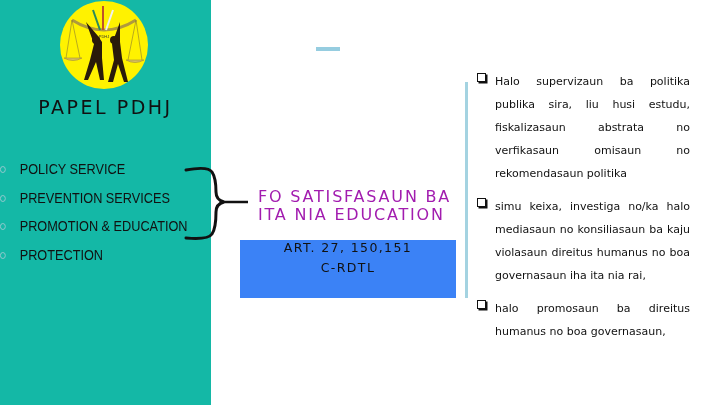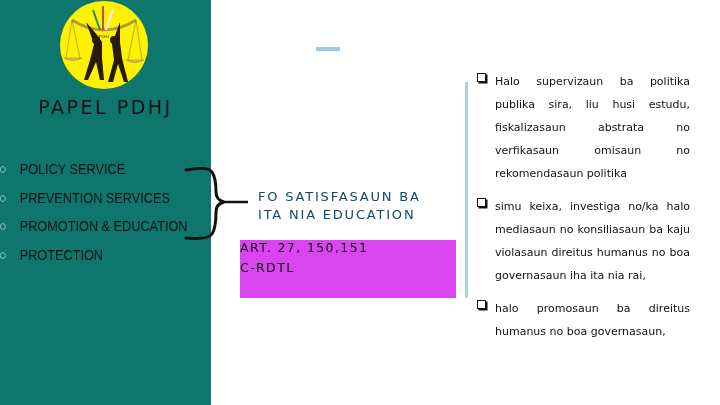--- a/index.html
+++ b/index.html
@@ -4,21 +4,21 @@
   <style>
     html, body { margin: 0; padding: 0; }
     body {
       width: 720px; height: 405px; position: relative; overflow: hidden;
       background: #ffffff;
       font-family: "Liberation Sans", sans-serif;
       color: #111;
     }
     .left-panel {
       position: absolute; left: 0; top: 0; width: 211px; height: 405px;
-      background: #0f766e;
+      background: #14b8a6;
     }
     .logo {
       position: absolute; left: 58px; top: 0px; width: 92px; height: 92px;
     }
     .title {
       position: absolute; left: 0; top: 96px; width: 211px; text-align: center;
       font-family: "DejaVu Sans", sans-serif; font-size: 19px; letter-spacing: 2.5px;
       color: #111;
     }
     .roles { position: absolute; left: 0; top: 155px; width: 220px; }
@@ -31,26 +31,26 @@
     }
     .role .dot {
       position: absolute; left: 0; top: 11px; width: 5px; height: 5px;
       border: 1px solid #9cc9cf; border-radius: 50%;
     }
     .brace {
       position: absolute; left: 180px; top: 162px; width: 72px; height: 80px;
     }
     .fo-text {
       position: absolute; left: 258px; top: 188px; width: 210px;
-      font-family: "DejaVu Sans", sans-serif; font-size: 13px; letter-spacing: 1.8px;
-      line-height: 18px; color: #0c4a6e;
+      font-family: "DejaVu Sans", sans-serif; font-size: 16px; letter-spacing: 1.8px;
+      line-height: 18px; color: #a21caf;
     }
     .art-box {
       position: absolute; left: 240px; top: 240px; width: 216px; height: 58px;
-      background: #d946ef; 
+      background: #3b82f6; text-align: center;
       font-family: "DejaVu Sans", sans-serif; font-size: 12.5px; letter-spacing: 1.4px;
       color: #111;
     }
     .art-box .l1 { margin-top: 0px; line-height: 16px; }
     .art-box .l2 { margin-top: 4px; line-height: 16px; }
     .small-bar {
       position: absolute; left: 316px; top: 47px; width: 24px; height: 4px;
       background: #96cde0;
     }
     .v-line {

